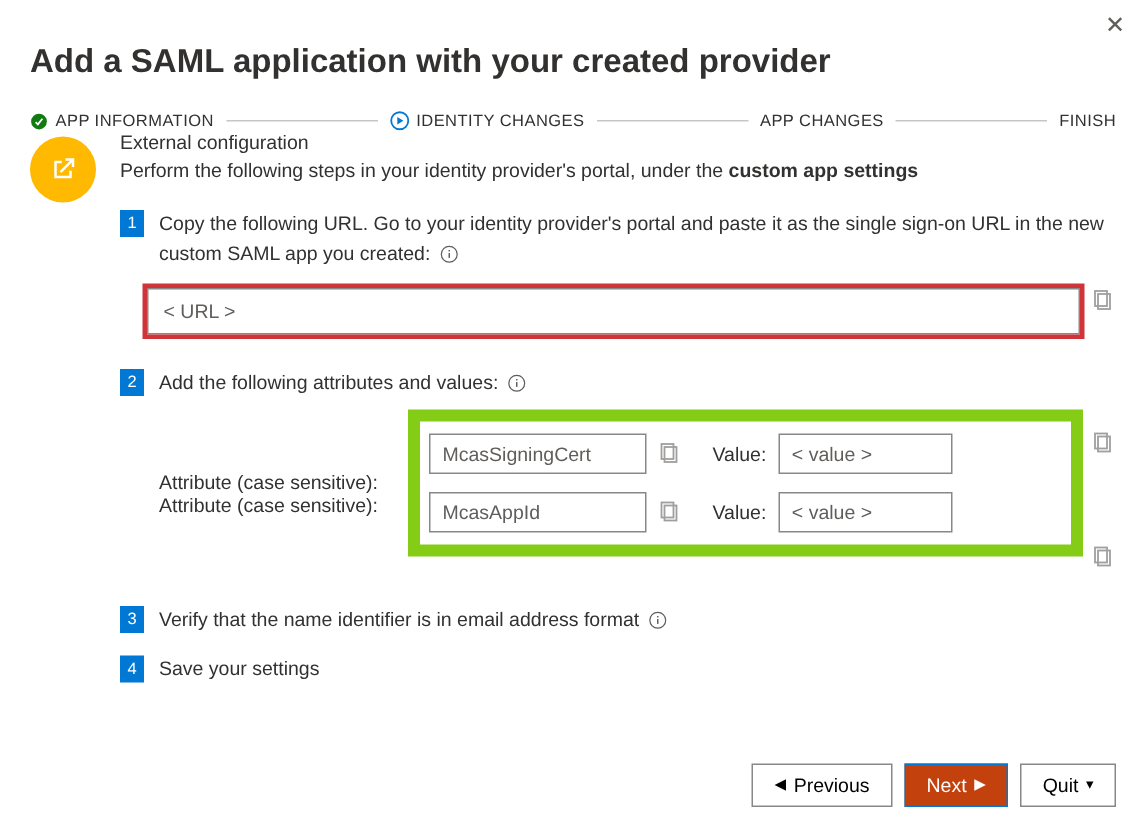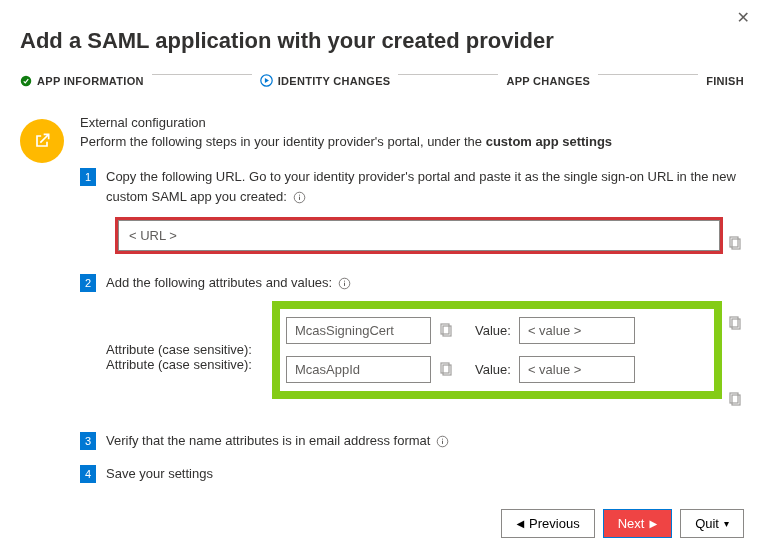--- a/index.html
+++ b/index.html
@@ -22,25 +22,25 @@
     line-height: 1;
   }
   h1 {
     font-size: 22px;
     font-weight: 600;
     margin-top: 12px;
     margin-bottom: 20px;
   }
   .stepper {
     display: flex;
+    align-items: center;
     font-size: 11px;
-    font-weight: 700;
+    font-weight: 400;
     letter-spacing: 0.3px;
     color: #323130;
-    margin-bottom: 28px;
   }
   .step {
     display: flex;
     align-items: center;
     gap: 5px;
     white-space: nowrap;
   }
   .step-line {
     flex: 1;
     height: 1px;
@@ -101,23 +101,23 @@
   .step-text strong { font-weight: 400; }
   .info-icon {
     display:inline-flex;
     width: 13px; height: 13px;
     vertical-align: middle;
     margin-left: 2px;
   }
   .info-icon svg { display:block; }
   .url-box-wrap {
     display:flex;
-    align-items:flex-end;
+    align-items:flex-start;
     gap: 8px;
-    margin-left: 38px;
+    margin-left: 18px;
     margin-bottom: 22px;
   }
   .url-box {
     flex: 1;
     border: 1px solid #8a8886;
     padding: 7px 10px;
     font-size: 13px;
     color: #605e5c;
     outline: 3px solid #d13438;
     outline-offset: 0;
@@ -161,21 +161,21 @@
     border: 1px solid #8a8886;
     background: #fff;
     padding: 6px 14px;
     font-size: 13px;
     cursor: pointer;
     display:flex;
     align-items:center;
     gap: 5px;
   }
   .btn.primary {
-    background: #ef4444;
+    background: #c2410c;
     border-color: #0078d4;
     color: #fff;
     text-align: center;
   }
   .chev { font-size: 10px; line-height:1; }
 </style>
 </head>
 <body>
 
 <div class="close-x">✕</div>
@@ -296,21 +296,21 @@
         <span class="copy-icon" style="display:inline-block;"><svg viewBox="0 0 16 16">
               <rect x="4" y="4" width="8" height="10" fill="none" stroke="#a19f9d" stroke-width="1.2"></rect>
               <rect x="2" y="2" width="8" height="10" fill="none" stroke="#a19f9d" stroke-width="1.2"></rect>
             </svg></span>
       </div>
     </div>
 
     <div class="step-row">
       <div class="step-num">3</div>
       <div class="step-text">
-        <span>Verify that the </span><strong>name attributes</strong><span> is in email address format</span>
+        <span>Verify that the </span><strong>name identifier</strong><span> is in email address format</span>
         <span class="info-icon">
             <svg viewBox="0 0 16 16">
               <circle cx="8" cy="8" r="6.5" fill="none" stroke="#605e5c" stroke-width="1"></circle>
               <rect x="7.4" y="7" width="1.2" height="4" fill="#605e5c"></rect>
               <rect x="7.4" y="4.5" width="1.2" height="1.2" fill="#605e5c"></rect>
             </svg>
           </span>
       </div>
     </div>
 

